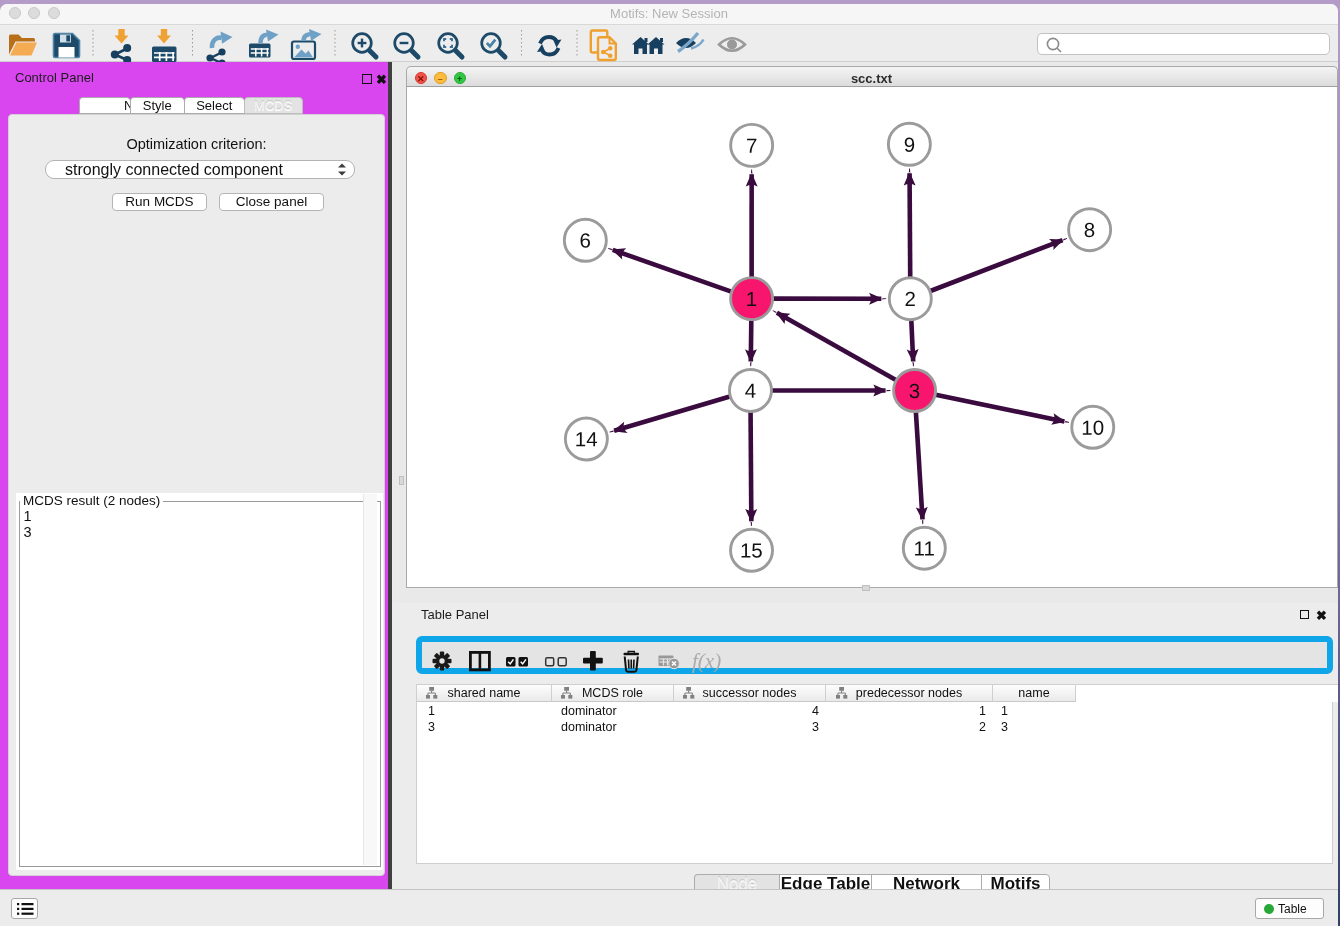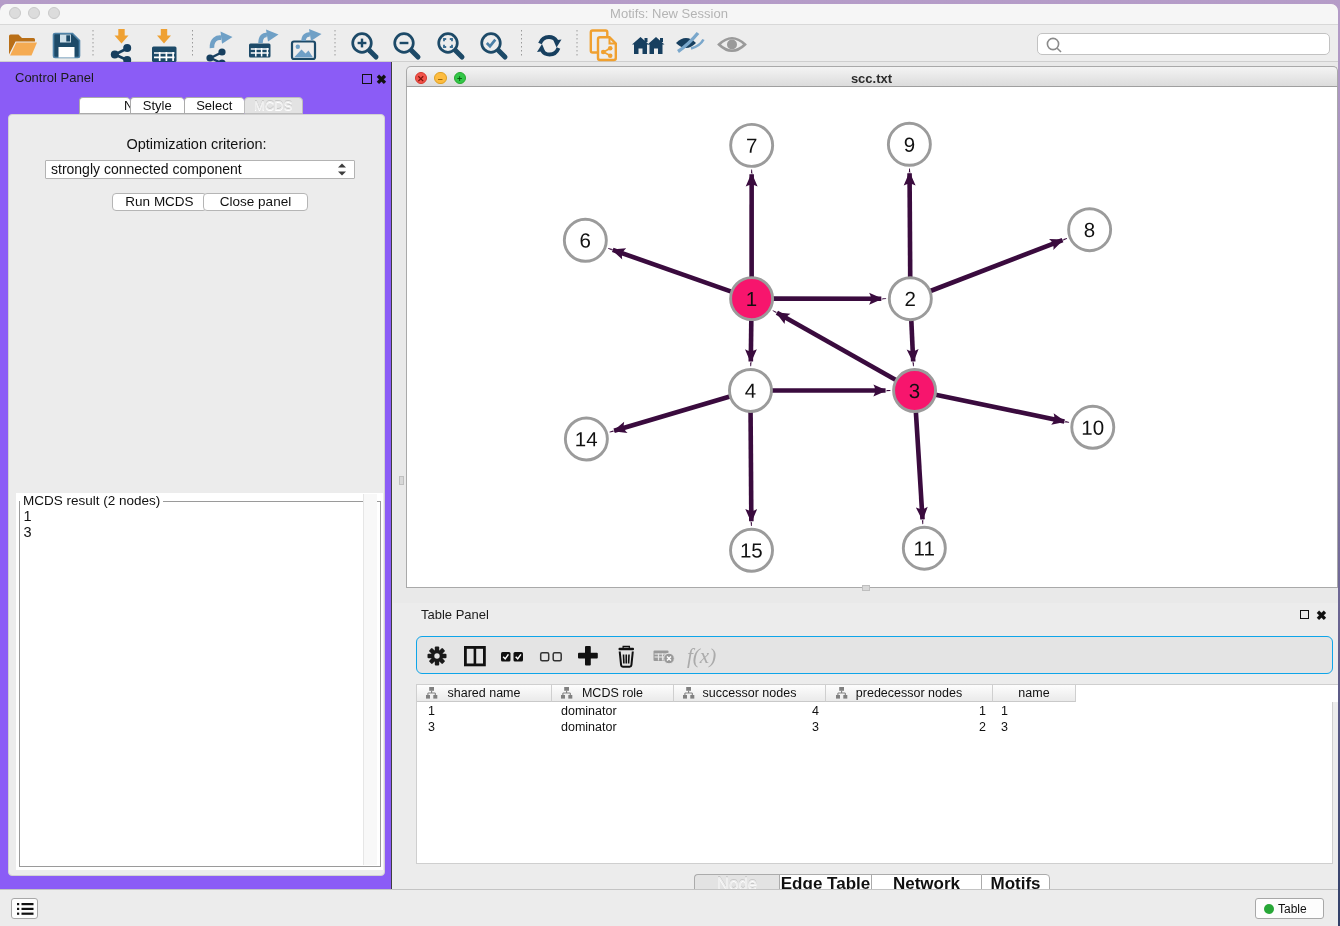--- a/index.html
+++ b/index.html
@@ -5,46 +5,46 @@
 *{margin:0;padding:0;box-sizing:border-box;-webkit-font-smoothing:antialiased;}
 html,body{width:1340px;height:926px;overflow:hidden;}
 body{font-family:"Liberation Sans",sans-serif;opacity:0.999;background:linear-gradient(180deg,#b59cc8 0%,#9d8ab8 30%,#6d6694 65%,#323f68 100%);}
 .window{position:absolute;left:0;top:4px;width:1338px;height:922px;background:#ececec;border-radius:7px 7px 0 0;overflow:hidden;}
 .titlebar{position:absolute;left:0;top:0;width:1338px;height:21px;background:#f6f6f6;border-bottom:1px solid #d8d8d8;border-radius:7px 7px 0 0;}
 .tl{position:absolute;top:2.8px;width:12px;height:12px;border-radius:50%;background:#dcdcdc;border:1px solid #c8c8c8;}
 .title{position:absolute;top:2px;width:100%;text-align:center;font-size:13px;color:#b4b4b4;}
 .toolbar{position:absolute;left:0;top:21px;width:1338px;height:37px;background:#ededed;border-bottom:1px solid #cfcfcf;}
 .searchbox{position:absolute;left:1037px;top:8px;width:293px;height:22px;background:#fff;border:1px solid #c2c2c2;border-radius:5px;}
 
-.cpanel{position:absolute;left:0;top:58px;width:392px;height:827px;background:#8b5cf6;border-right:1px solid #404040;}
+.cpanel{position:absolute;left:0;top:58px;width:392px;height:827px;background:#d946ef;border-right:4px solid #404040;}
 .paneltitle{position:absolute;font-size:13px;color:#1c1c1c;}
 .sqicon{position:absolute;width:10px;height:10px;border:1.6px solid #111;}
 .xicon{position:absolute;font-size:13px;font-weight:bold;color:#111;}
 .tabs{position:absolute;top:35px;left:79px;height:17px;}
 .tab{position:relative;float:left;height:17px;border:1px solid #ababab;border-right:none;background:#fff;font-size:13px;color:#111;text-align:center;line-height:16px;border-radius:4px 4px 0 0;}
 .tab.last{border-right:1px solid #ababab;}
 .tab.sel{background:#e3e3e3;color:#ededed;text-shadow:0 1px 0 #fff,0 -1px 0 #c8c8c8;border-color:#bdbdbd;}
 .cbox{position:absolute;left:8px;top:52px;width:377px;height:762px;border:1px solid #d2d2d2;border-radius:4px;background:#ececec;}
 .optlabel{position:absolute;top:21px;width:100%;text-align:center;font-size:14.5px;color:#111;}
-.selbox{position:absolute;left:36px;top:44.5px;width:310px;height:19px;background:#fff;border:1px solid #b3b3b3;border-radius:1px;font-size:14px;color:#111;line-height:17px;padding-left:5px;}
+.selbox{position:absolute;left:36px;top:44.5px;width:310px;height:19px;background:#fff;border:1px solid #b3b3b3;border-radius:9px;font-size:16px;color:#111;line-height:17px;padding-left:19px;}
 .btn{position:absolute;top:78px;height:18px;background:#fff;border:1px solid #b5b5b5;border-radius:4px;font-size:13.5px;color:#111;text-align:center;line-height:16px;}
 .fieldset{position:absolute;left:7px;top:377.5px;width:367px;height:377px;background:#fff;}
 .fsborder{position:absolute;left:2.7px;top:8.8px;right:1.7px;bottom:3px;border:1px solid #9a9a9a;}
 .legend{position:absolute;left:4px;top:0.5px;background:#fff;font-size:13.5px;color:#111;padding:0 3px;}
 .scrtrack{position:absolute;right:6px;top:1px;bottom:5px;width:14px;background:#f8f8f8;border-left:1px solid #e6e6e6;}
 
 .rightarea{position:absolute;left:393px;top:58px;width:945px;height:827px;background:#e9e9e9;}
 .netwin{position:absolute;left:12.5px;top:4px;width:932px;height:522px;}
 .nettitle{position:absolute;left:0;top:0;width:932px;height:21px;background:linear-gradient(180deg,#f4f4f4,#dcdcdc);border:1px solid #a9a9a9;border-bottom:1px solid #9f9f9f;border-radius:5px 5px 0 0;}
 .mc{position:absolute;top:4.5px;width:12.5px;height:12.5px;border-radius:50%;font-size:9px;line-height:12px;text-align:center;}
 .nettitletext{position:absolute;top:4px;width:100%;text-align:center;font-size:13px;font-weight:bold;color:#2c2c2c;}
 .canvas{position:absolute;left:0;top:21px;width:932px;height:501px;background:#fff;border:1px solid #a9a9a9;border-top:none;}
 
 .tpanel{position:absolute;left:0px;top:541px;width:945px;height:294px;background:#ececec;}
-.ttoolbox{position:absolute;left:23px;top:33px;width:917px;height:38px;background:#e4e4e4;border:1px solid #0ea5e9;border-radius:6px;}
+.ttoolbox{position:absolute;left:23px;top:33px;width:917px;height:38px;background:#e4e4e4;border:6px solid #0ea5e9;border-radius:6px;}
 .thead{position:absolute;left:23px;top:81px;width:1034px;height:18px;background:#fff;border:1px solid #cfcfcf;border-bottom:none;}
 .th{position:absolute;top:0;height:17px;border-right:1px solid #cfcfcf;border-bottom:1px solid #c9c9c9;background:linear-gradient(180deg,#fdfdfd,#eaeaea);font-size:12.5px;color:#111;text-align:center;line-height:16px;}
 .tbody{position:absolute;left:23px;top:99px;width:917px;height:162px;background:#fff;border:1px solid #cfcfcf;border-top:none;font-size:12.5px;color:#111;}
 .btabs{position:absolute;top:271px;left:301px;height:19px;}
 .btab{position:relative;float:left;height:19px;border:1px solid #ababab;border-right:none;background:#fff;font-size:17px;font-weight:bold;color:#111;text-align:center;line-height:17px;}
 .btab.first{border-radius:4px 0 0 4px;}
 .btab.last{border-right:1px solid #ababab;border-radius:0 4px 4px 0;}
 .btab.sel{background:#e3e3e3;color:#ededed;text-shadow:0 1px 0 #fff,0 -1px 0 #c8c8c8;font-weight:normal;}
 
 .statusbar{position:absolute;left:0;bottom:0;width:1338px;height:37px;background:#ececec;border-top:1px solid #c4c4c4;}
@@ -229,21 +229,21 @@
     </div>
     <div class="cbox">
       <div class="optlabel">Optimization criterion:</div>
       <div class="selbox">strongly connected component
         <svg width="10" height="14" style="position:absolute;right:7px;top:2.5px;">
           <path d="M1 4.5 L5 0.5 L9 4.5 Z" fill="#3c3c3c"></path>
           <path d="M1 8.5 L5 12.5 L9 8.5 Z" fill="#3c3c3c"></path>
         </svg>
       </div>
       <div class="btn" style="left:103px;width:95px;">Run MCDS</div>
-      <div class="btn" style="left:194px;width:105px;">Close panel</div>
+      <div class="btn" style="left:210px;width:105px;">Close panel</div>
       <div class="fieldset">
         <div class="fsborder"></div>
         <div class="scrtrack"></div>
         <div class="legend">MCDS result (2 nodes)</div>
         <div style="position:absolute;left:7.5px;top:16.5px;font-size:14.5px;color:#111;line-height:15.5px;">1<br>3</div>
       </div>
     </div>
   </div>
   <div class="rightarea">
     <div class="netwin">

